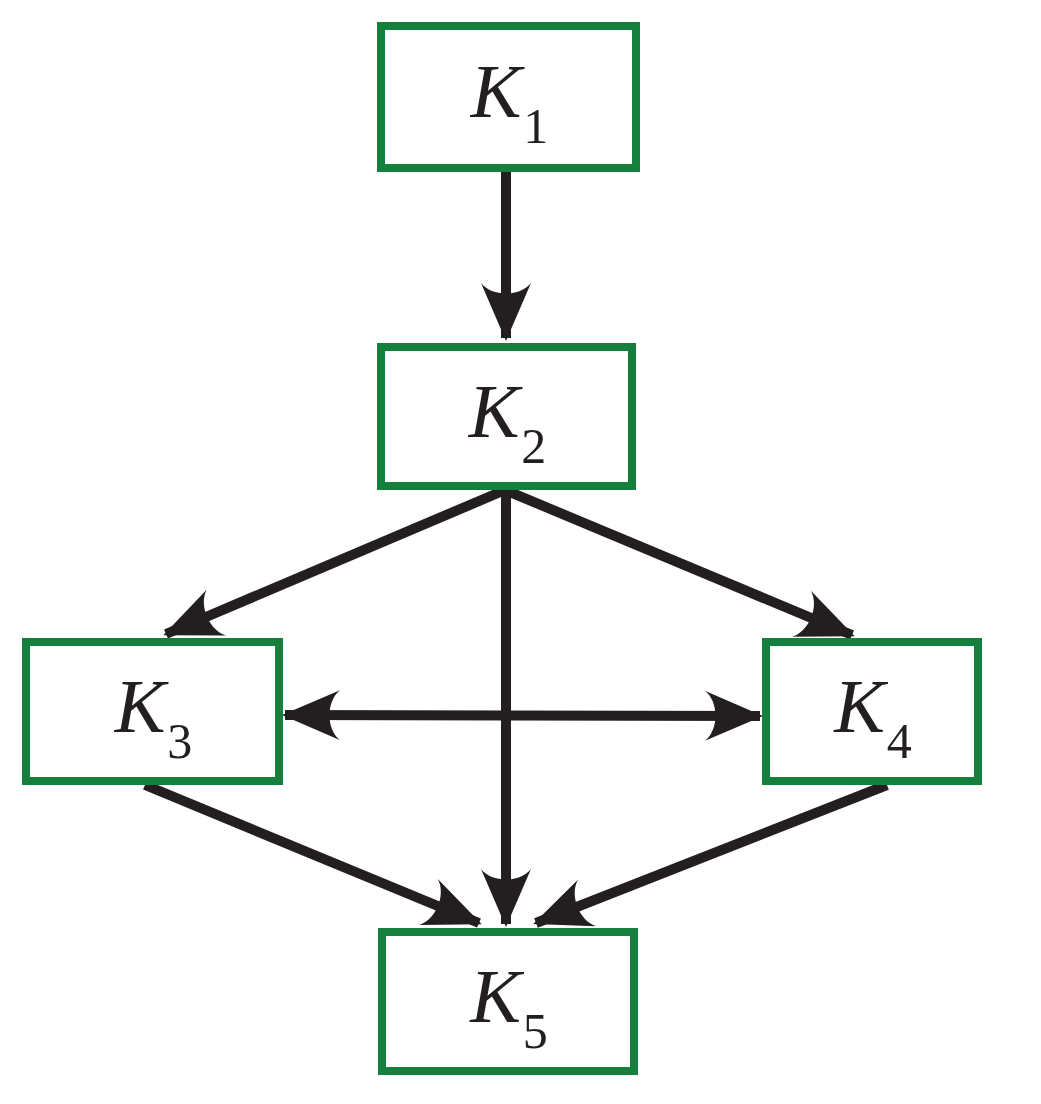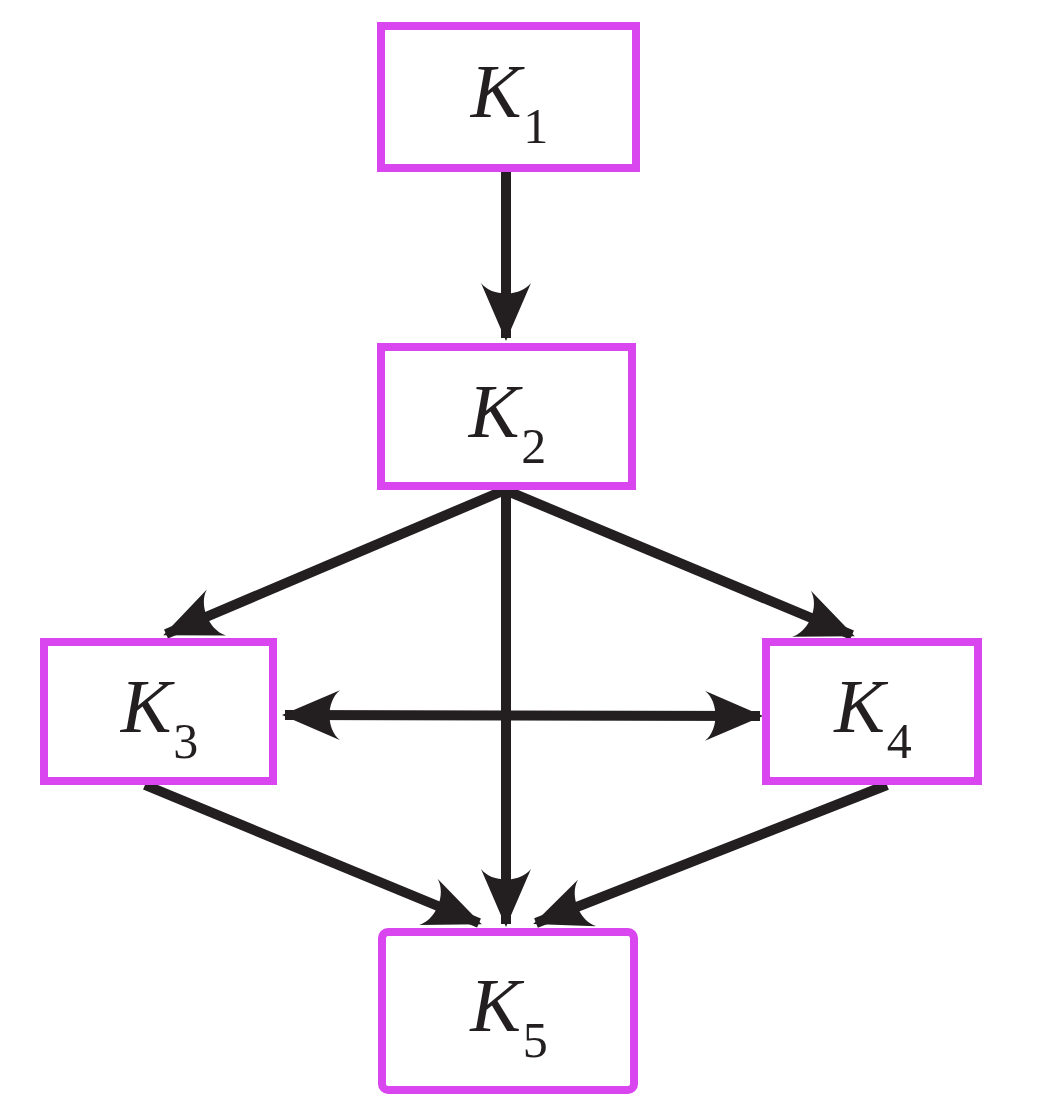--- a/index.html
+++ b/index.html
@@ -27,21 +27,21 @@
     stroke-width: 10;
     fill: none;
   }
   .arrowhead {
     fill: #231f20;
     stroke: none;
   }
   .node {
     position: absolute;
     box-sizing: border-box;
-    border: 8px solid #d946ef;
+    border: 8px solid #15803d;
     background: #ffffff;
     display: flex;
     align-items: center;
     justify-content: center;
   }
   .node-label {
     font-style: italic;
     font-size: 76px;
     color: #231f20;
     line-height: 1;
@@ -76,23 +76,23 @@
         <line class="edge" x1="887" y1="785" x2="536" y2="923" marker-end="url(#arrow)"></line>
       </g>
   </svg>
   <div id="node-layer">
       <div class="node" style="left: 377px; top: 22px; width: 263px; height: 150px;">
         <span class="node-label"><span class="base">K</span><span class="sub">1</span></span>
       </div>
       <div class="node" style="left: 377px; top: 343px; width: 259px; height: 147px;">
         <span class="node-label"><span class="base">K</span><span class="sub">2</span></span>
       </div>
-      <div class="node" style="left: 40px; top: 638px; width: 237px; height: 147px;">
+      <div class="node" style="left: 22px; top: 638px; width: 261px; height: 147px;">
         <span class="node-label"><span class="base">K</span><span class="sub">3</span></span>
       </div>
       <div class="node" style="left: 762px; top: 638px; width: 220px; height: 147px;">
         <span class="node-label"><span class="base">K</span><span class="sub">4</span></span>
       </div>
-      <div class="node" style="left: 378px; top: 928px; width: 260px; height: 166px; border-radius: 10px;">
+      <div class="node" style="left: 378px; top: 928px; width: 260px; height: 147px;">
         <span class="node-label"><span class="base">K</span><span class="sub">5</span></span>
       </div>
     </div>
 </div>
 
 </body></html>

